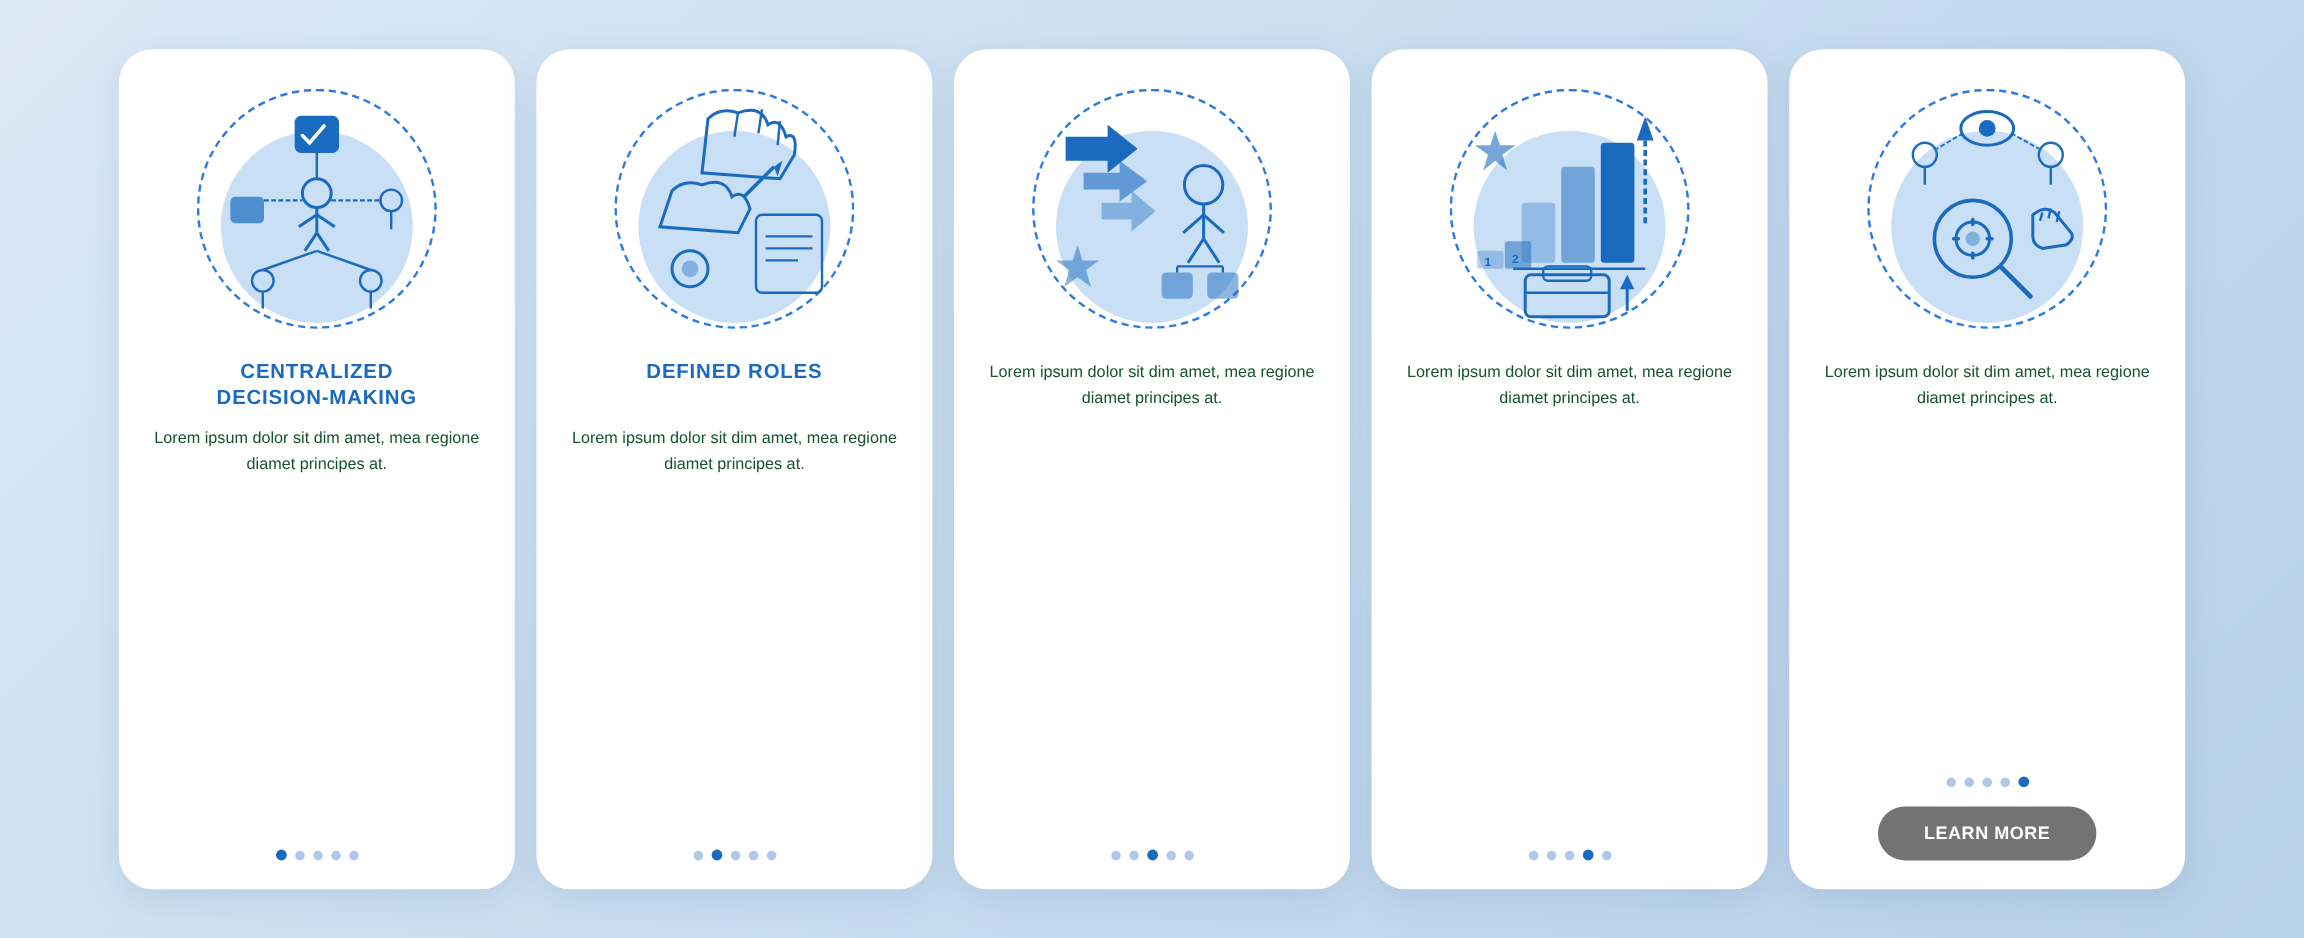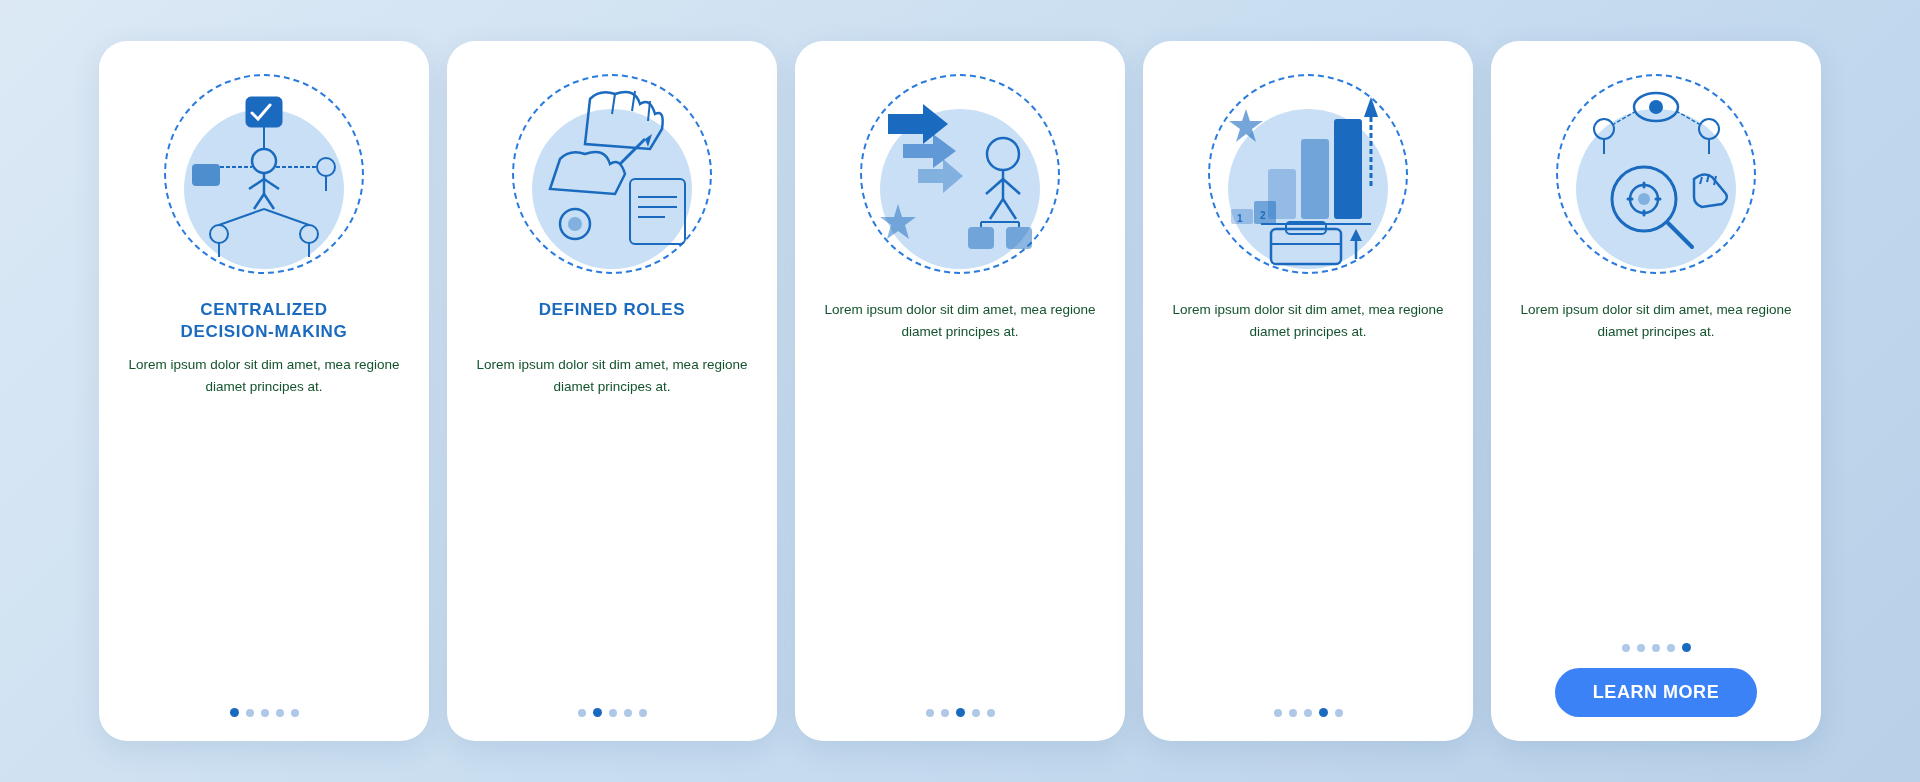--- a/index.html
+++ b/index.html
@@ -97,26 +97,26 @@
       height: 8px;
       border-radius: 50%;
       background: #b0c8e8;
     }
     .dot.active {
       background: #1a6bbf;
       width: 9px;
       height: 9px;
     }
     .learn-more-btn {
-      background: #3b82f6;
+      background: #737373;
       color: #fff;
       border: none;
       border-radius: 30px;
       padding: 14px 38px;
-      font-size: 18px;
+      font-size: 15px;
       font-weight: 700;
       cursor: pointer;
       margin-top: 16px;
       letter-spacing: 0.03em;
     }
     
     svg { display: block; }
   </style>
 </head>
 <body>

